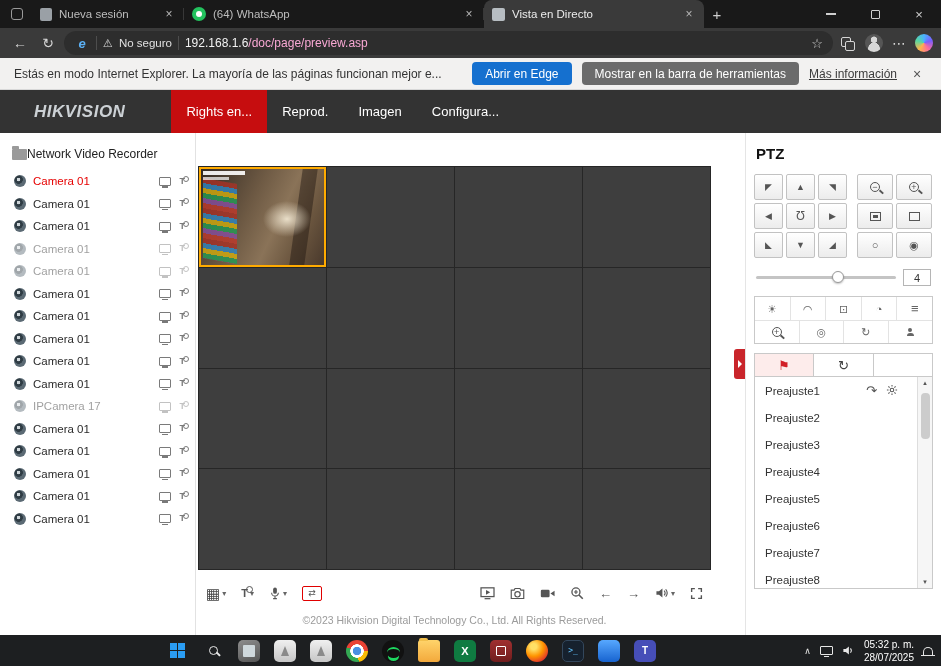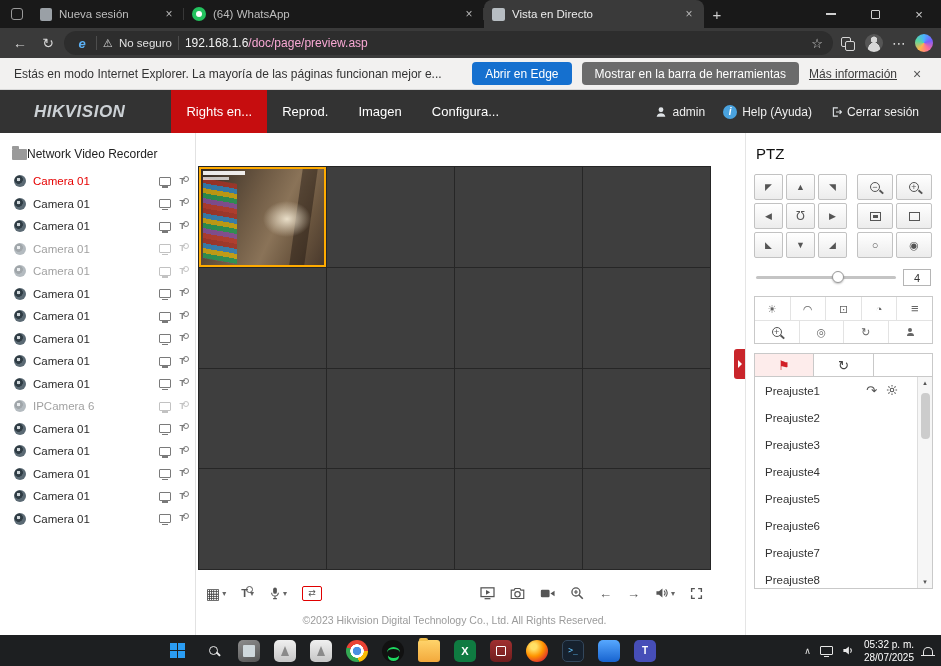--- a/index.html
+++ b/index.html
@@ -103,21 +103,21 @@
   .strmT::after{content:"";position:absolute;right:-5px;top:-2px;width:5px;height:5px;border:1px solid #555;border-radius:50%}
   .redb{width:20px;height:15px;border:1.5px solid #e00000;border-radius:2px;display:flex;align-items:center;justify-content:center;font-size:9px;color:#555;line-height:1}
   .sp{flex:1}
   .arr{font-size:13px;color:#555;line-height:1}
   .mfooter{position:absolute;left:2px;top:481px;width:513px;text-align:center;color:#9b9b9b;font-size:10.5px}
 
   
   .panel{position:absolute;right:0;top:0;bottom:0;width:196px;background:#fff;border-left:1px solid #e5e5e5;padding:10px 8px 0}
   .handle{position:absolute;left:-12px;top:216px;width:11px;height:30px;background:#c9252b;border-radius:3px 0 0 3px;display:flex;align-items:center;justify-content:center}
   .handle::after{content:"";border:4px solid transparent;border-left-color:#fff;margin-left:4px}
-  .ptztitle{font-size:15px;font-weight:normal;color:#111;margin:2px 0 12px 2px}
+  .ptztitle{font-size:15px;font-weight:bold;color:#111;margin:2px 0 12px 2px}
   .drow{display:flex;gap:3px;margin-bottom:3px}
   .dbtn{width:29px;height:26px;border:1px solid #c2c2c2;border-radius:2px;background:linear-gradient(#fff,#ececec);display:flex;align-items:center;justify-content:center;font-size:9px;color:#555;line-height:0}
   .dbtn.wide{width:36px}
   .drow .dbtn:nth-child(4){margin-left:7px}
   [data-name="auto-scan-button"]{font-size:12px}
   [data-name="iris-open-button"],[data-name="iris-close-button"]{font-size:11px}
   .mag{width:10px;height:10px;border:1.4px solid #555;border-radius:50%;position:relative;display:flex;align-items:center;justify-content:center}
   .mag::after{content:"";position:absolute;width:5px;height:1.6px;background:#555;right:-4.5px;bottom:-1.5px;transform:rotate(42deg)}
   .mag.plus::before{content:"+";font-size:9px;color:#555;line-height:0}
   .mag.minus::before{content:"\2212";font-size:9px;color:#555;line-height:0}
@@ -251,40 +251,20 @@
   </div>
 
   <div class="appheader band" data-name="app-header">
     <div class="logo" data-name="hikvision-logo">HIKVISION</div>
     <div class="appnav" data-name="app-nav">
       <div class="navitem active" data-name="nav-tab-live-view">Rights en...</div>
       <div class="navitem" data-name="nav-tab-playback">Reprod.</div>
       <div class="navitem" data-name="nav-tab-picture">Imagen</div>
       <div class="navitem" data-name="nav-tab-configuration">Configura...</div>
     </div>
-    <div class="appright" data-name="app-header-right">
-      <span class="hitem" data-name="user-menu">
-        <svg width="12" height="12" viewBox="0 0 16 16" data-name="user-icon">
-            <circle cx="8" cy="5" r="3.2" fill="#dfe3e6"></circle>
-            <path d="M2.2 14.2c.5-3.2 3-4.7 5.8-4.7s5.3 1.5 5.8 4.7z" fill="#dfe3e6"></path>
-          </svg>
-        <span data-name="user-label">admin</span>
-      </span>
-      <span class="hitem" data-name="help-link">
-        <span class="infob" data-name="info-icon">i</span>
-        <span data-name="help-label">Help (Ayuda)</span>
-      </span>
-      <span class="hitem" data-name="logout-link">
-        <svg width="12" height="12" viewBox="0 0 16 16" data-name="logout-icon">
-            <path d="M10.5 2.5h-6v11h6" fill="none" stroke="#dfe3e6" stroke-width="1.5"></path>
-            <path d="M8 8h7M12.8 5.5L15.2 8l-2.4 2.5" fill="none" stroke="#dfe3e6" stroke-width="1.5"></path>
-          </svg>
-        <span data-name="logout-label">Cerrar sesión</span>
-      </span>
-    </div>
   </div>
 
   <div class="appbody band" data-name="app-body">
 
     <div class="sidebar" data-name="camera-list-panel">
       <div class="devrow" data-name="device-node">
         <span class="foldico" data-name="device-folder-icon"></span>
         <span data-name="device-name">Network Video Recorder</span>
       </div>
       <div class="camlist" data-name="camera-list">
@@ -363,21 +343,21 @@
         <div class="camrow" data-name="camera-list-item">
             <span class="camico" data-name="camera-icon"></span>
             <span class="camname" data-name="camera-name">Camera 01</span>
             <span class="rowicons">
               <span class="mon" data-name="live-view-monitor-icon"></span>
               <span class="strm" data-name="stream-type-icon">T</span>
             </span>
           </div>
         <div class="camrow dim" data-name="camera-list-item">
             <span class="camico" data-name="camera-icon"></span>
-            <span class="camname" data-name="camera-name">IPCamera 6</span>
+            <span class="camname" data-name="camera-name">IPCamera 17</span>
             <span class="rowicons">
               <span class="mon" data-name="live-view-monitor-icon"></span>
               <span class="strm" data-name="stream-type-icon">T</span>
             </span>
           </div>
         <div class="camrow" data-name="camera-list-item">
             <span class="camico" data-name="camera-icon"></span>
             <span class="camname" data-name="camera-name">Camera 01</span>
             <span class="rowicons">
               <span class="mon" data-name="live-view-monitor-icon"></span>

